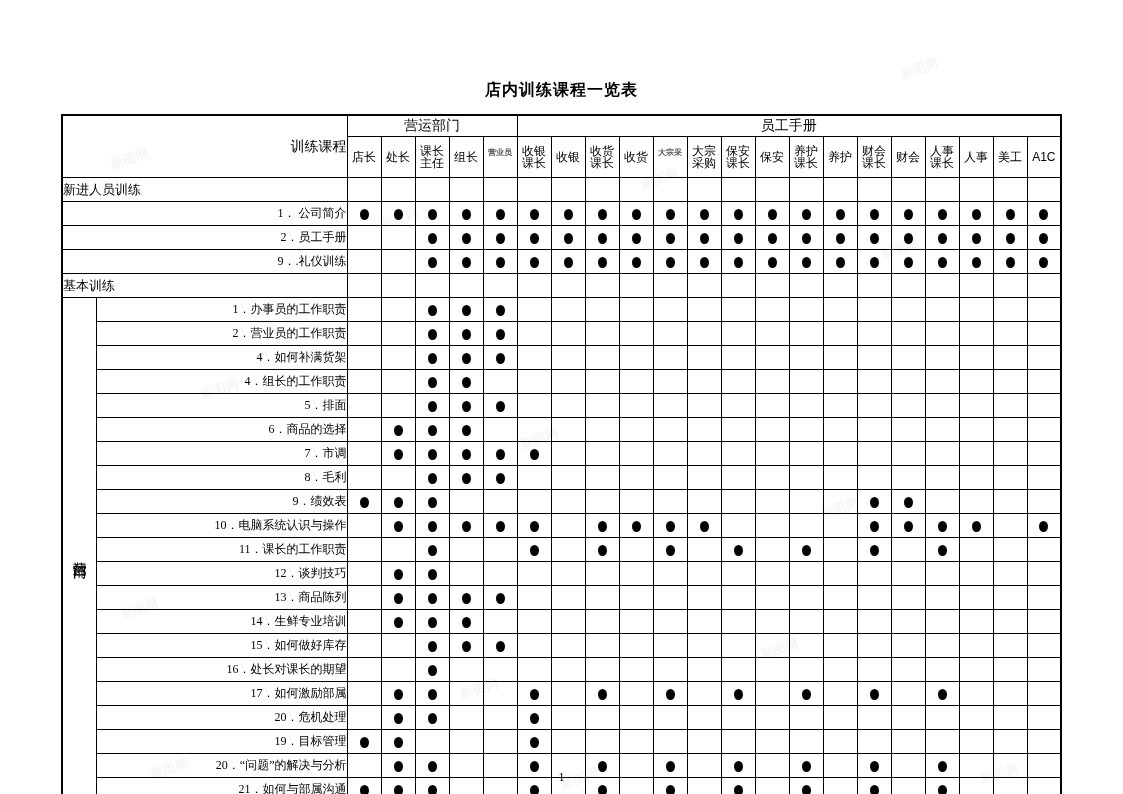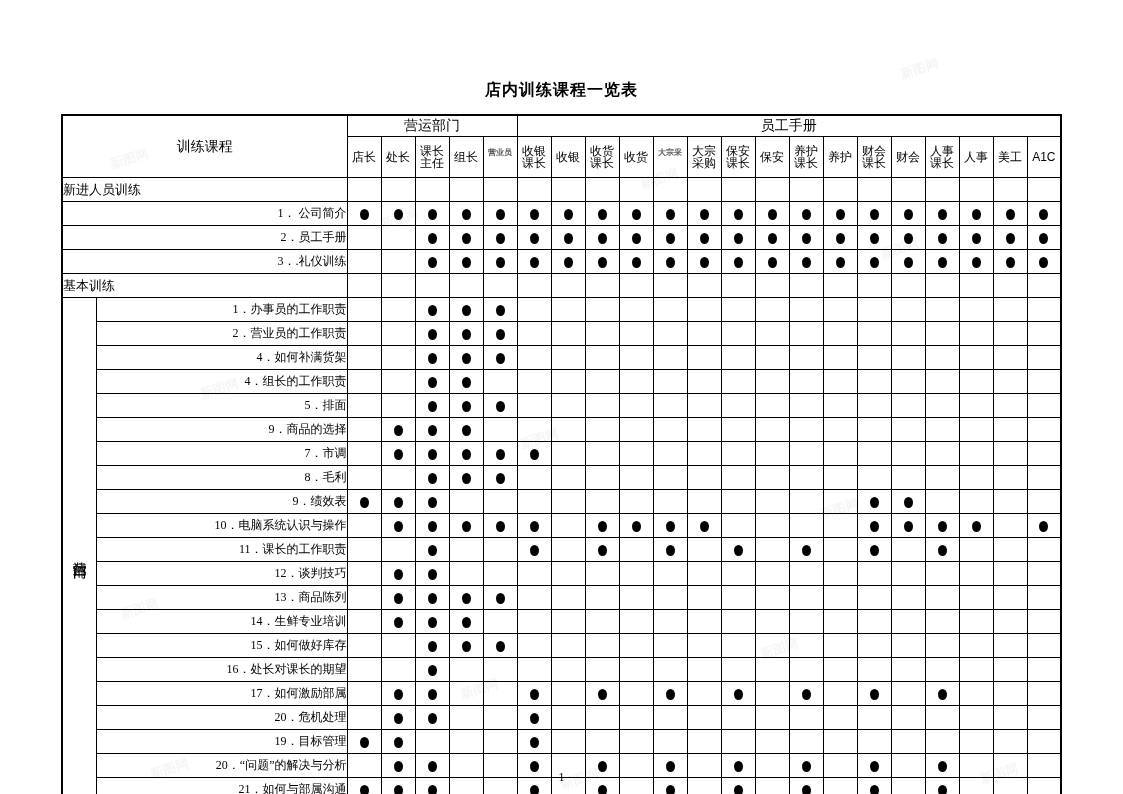--- a/index.html
+++ b/index.html
@@ -57,21 +57,21 @@
   
   .hdr-dept {
     text-align: center;
     font-size: 14px;
     font-weight: bold;
     height: 20px;
     line-height: 20px;
     font-family: "Liberation Serif", "DejaVu Serif", serif;
   }
   .hdr-course {
-    text-align: center;
+    text-align: right;
     font-size: 14px;
     font-weight: bold;
     font-family: Liberation Mono, monospace;
   }
   .hdr-col {
     text-align: center;
     font-size: 12px;
     height: 40px;
     font-family: Liberation Sans, sans-serif;
     line-height: 1.05;
@@ -389,21 +389,21 @@
             <td class="cell-mark"><span class="dot"></span></td>
             <td class="cell-mark"><span class="dot"></span></td>
             <td class="cell-mark"><span class="dot"></span></td>
             <td class="cell-mark"><span class="dot"></span></td>
             <td class="cell-mark"><span class="dot"></span></td>
             <td class="cell-mark"><span class="dot"></span></td>
             <td class="cell-mark"><span class="dot"></span></td>
             <td class="cell-mark"><span class="dot"></span></td>
           </tr>
           <tr class="data-row">
-            <td colspan="2" class="course-label">3．.礼仪训练</td>
+            <td colspan="2" class="course-label">9．.礼仪训练</td>
             <td class="cell-mark"></td>
             <td class="cell-mark"></td>
             <td class="cell-mark"><span class="dot"></span></td>
             <td class="cell-mark"><span class="dot"></span></td>
             <td class="cell-mark"><span class="dot"></span></td>
             <td class="cell-mark"><span class="dot"></span></td>
             <td class="cell-mark"><span class="dot"></span></td>
             <td class="cell-mark"><span class="dot"></span></td>
             <td class="cell-mark"><span class="dot"></span></td>
             <td class="cell-mark"><span class="dot"></span></td>
@@ -558,21 +558,21 @@
             <td class="cell-mark"></td>
             <td class="cell-mark"></td>
             <td class="cell-mark"></td>
             <td class="cell-mark"></td>
             <td class="cell-mark"></td>
             <td class="cell-mark"></td>
             <td class="cell-mark"></td>
             <td class="cell-mark"></td>
           </tr>
           <tr class="data-row">
-            <td class="course-label indent">9．商品的选择</td>
+            <td class="course-label indent">6．商品的选择</td>
             <td class="cell-mark"></td>
             <td class="cell-mark"><span class="dot"></span></td>
             <td class="cell-mark"><span class="dot"></span></td>
             <td class="cell-mark"><span class="dot"></span></td>
             <td class="cell-mark"></td>
             <td class="cell-mark"></td>
             <td class="cell-mark"></td>
             <td class="cell-mark"></td>
             <td class="cell-mark"></td>
             <td class="cell-mark"></td>

